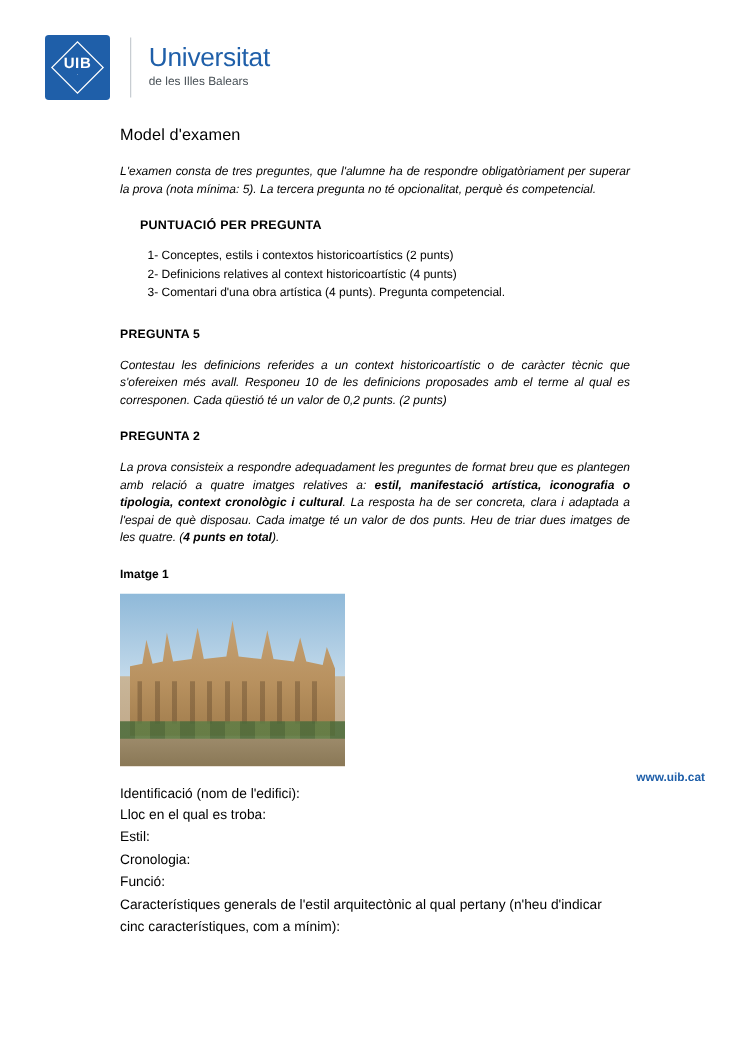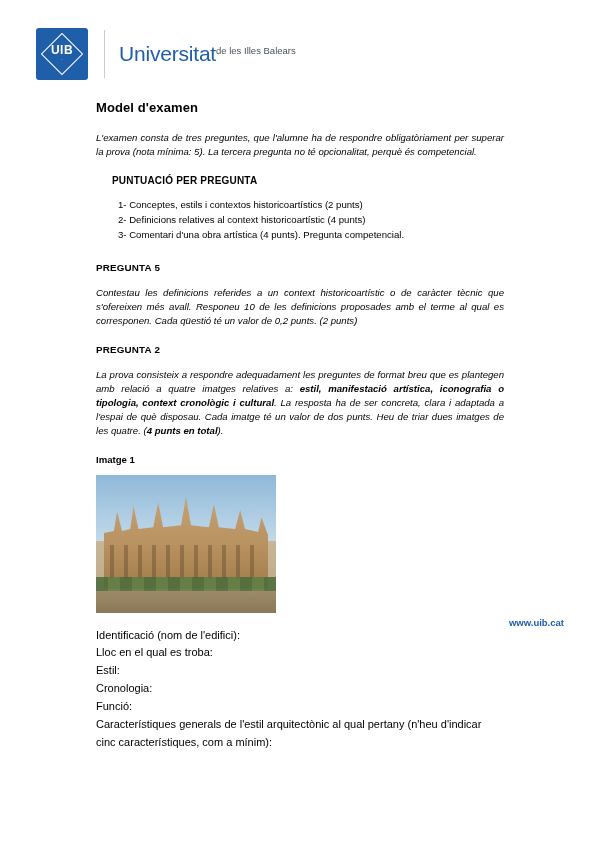--- a/index.html
+++ b/index.html
@@ -70,21 +70,21 @@
     margin-top: 2px;
   }
   .logo-divider {
     width: 1px;
     height: 48px;
     background: #c8cdd2;
     margin: 0 14px 0 16px;
   }
   .logo-words {
     display: flex;
-    flex-direction: row;
+    flex-direction: column;
     justify-content: flex-start;
   }
   .logo-univ {
     font-size: 21px;
     color: #1f5fa9;
     line-height: 1.05;
     letter-spacing: -0.2px;
   }
   .logo-illes {
     font-size: 9.5px;
@@ -95,21 +95,21 @@
 
   
   .content {
     position: absolute;
     left: 96px;
     top: 100px;
     width: 408px;
   }
   h1.doc-title {
     font-size: 13px;
-    font-weight: bold;
+    font-weight: normal;
     margin: 0 0 16px 0;
     letter-spacing: 0.1px;
   }
   p.body {
     font-size: 9.6px;
     line-height: 1.45;
     margin: 0 0 16px 0;
     text-align: justify;
     font-style: italic;
   }

